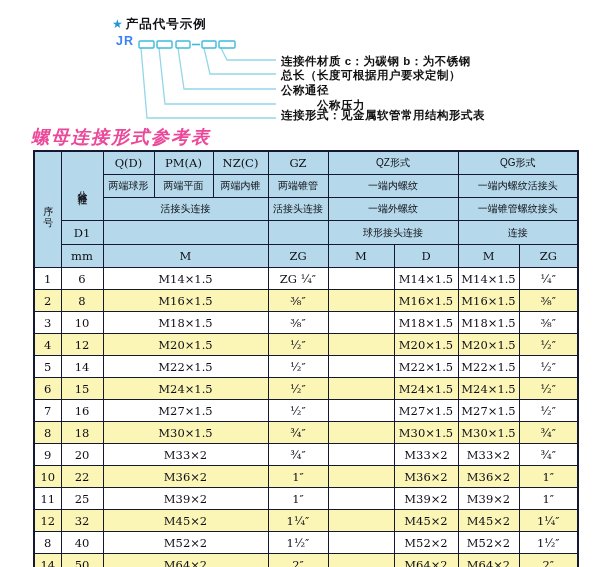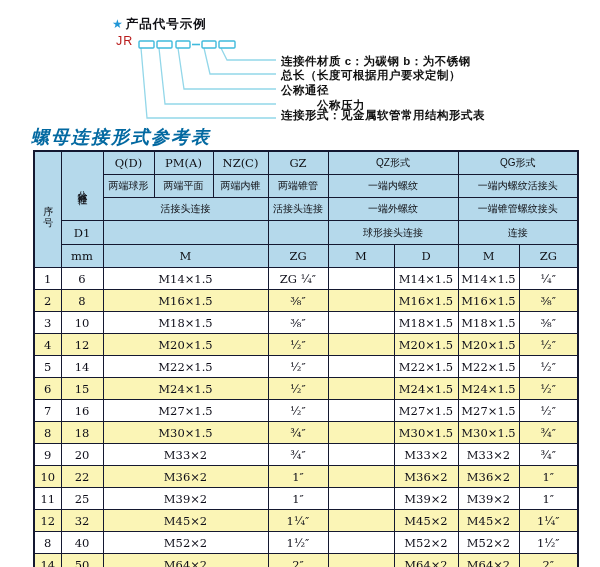--- a/index.html
+++ b/index.html
@@ -6,29 +6,29 @@
   body{
     width:600px;height:567px;position:relative;background:#ffffff;
     font-family:"Liberation Sans","DejaVu Sans",sans-serif;
     color:#0f0f14;overflow:hidden;
   }
   
   .diagram{position:absolute;left:0;top:0;width:600px;height:150px;}
   .diagram svg{position:absolute;left:0;top:0;}
   .star-title{position:absolute;left:112px;top:16px;font-size:12.5px;font-weight:700;letter-spacing:1px;}
   .star{color:#2196d6;margin-right:2px;font-size:12px;}
-  .code-prefix{position:absolute;left:116px;top:34px;font-size:12.5px;font-weight:400;color:#b91c1c;letter-spacing:1px;}
+  .code-prefix{position:absolute;left:116px;top:34px;font-size:12.5px;font-weight:700;color:#3b82f6;letter-spacing:1px;}
   .dg-label{position:absolute;left:281px;height:14px;font-size:11.5px;font-weight:600;color:#111;white-space:nowrap;letter-spacing:0.5px;}
   .dg-label.l1{top:54px;} .dg-label.l2{top:68px;} .dg-label.l3{top:83px;}
   .dg-label.l4{top:98px;margin-left:36px;} .dg-label.l5{top:108px;text-align:right;}
   
   .table-title{
     position:absolute;left:31px;top:125px;font-size:18px;font-weight:900;
     font-family:"DejaVu Serif","Liberation Serif",serif;font-style:italic;
-    letter-spacing:2px;color:#0369a1;
+    letter-spacing:2px;color:#ec4899;
   }
   
   table.ref{
     position:absolute;left:33px;top:150px;width:544px;
     border-collapse:collapse;table-layout:fixed;
     border:2px solid #141830;
   }
   table.ref th,table.ref td{
     border:1px solid #141830;padding:0;text-align:center;vertical-align:middle;
     overflow:hidden;

